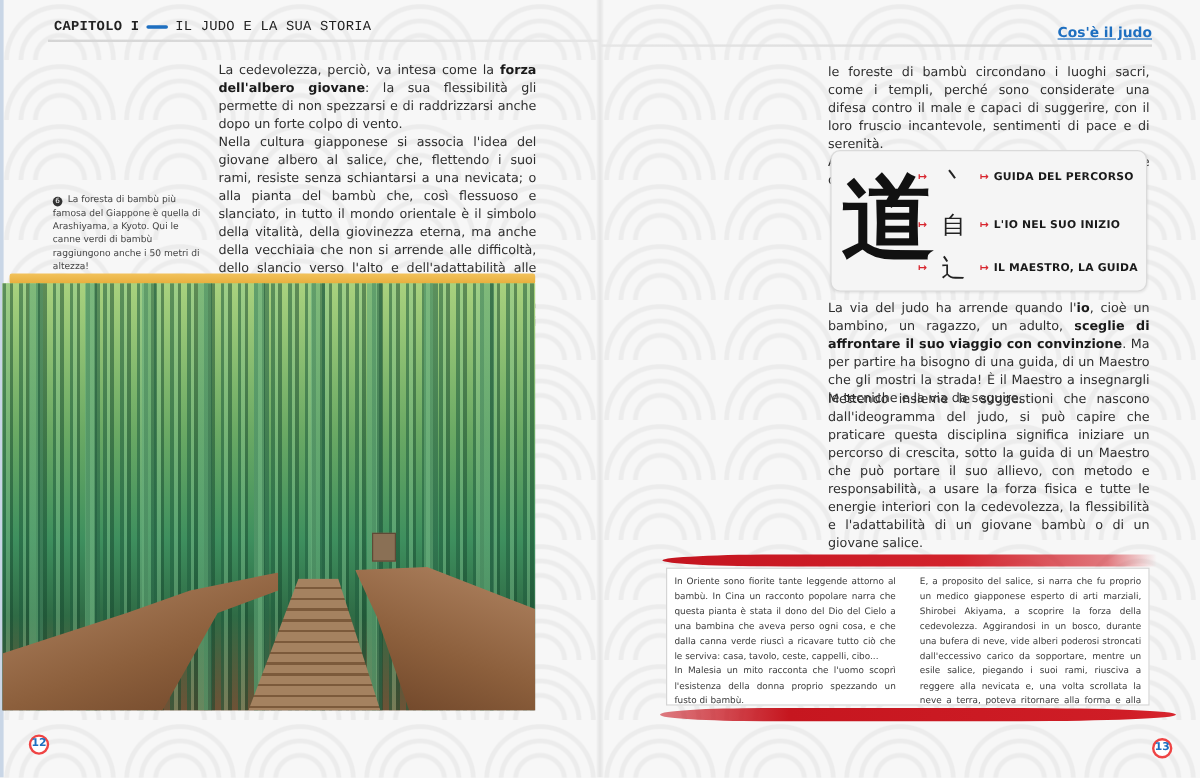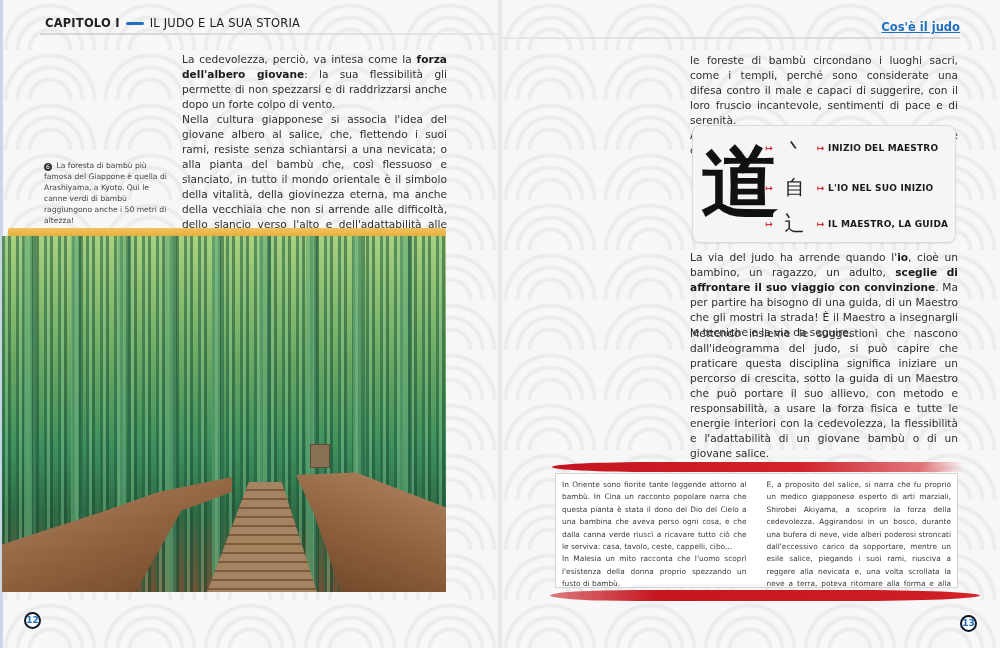--- a/index.html
+++ b/index.html
@@ -18,21 +18,21 @@
     background: linear-gradient(to right, rgba(0,0,0,0.02), rgba(0,0,0,0.08), rgba(0,0,0,0.02));
   }
   .left-edge {
     position: absolute; left: 0; top: 0; width: 3px; height: 648px;
     background: #c9d6e6;
   }
   
   .header-left {
     position: absolute; left: 45px; top: 16px;
     font-size: 11.5px; letter-spacing: 0.2px; color: #222;
-    display: flex; align-items: center; gap: 4px;
+    display: flex; align-items: center; gap: 4px; font-family: Liberation Mono, monospace;
   }
   .header-left .chapter { font-weight: bold; }
   .header-left .dash {
     display: inline-block; width: 18px; height: 3px; background: #1e6fc0; border-radius: 2px;
     margin: 0 2px;
   }
   .header-rule-left {
     position: absolute; left: 40px; top: 33px; width: 460px; height: 2px;
     background: linear-gradient(to right, #d5d5d5, #e6e6e6);
   }
@@ -155,21 +155,21 @@
   }
   .story-col p { margin: 0; }
   .story-brush-bottom {
     position: absolute; left: 550px; top: 590px; width: 430px; height: 11px;
     background: linear-gradient(to right, rgba(200,20,30,0.55) 0%, #c6161f 25%, #cf1d26 90%, #d8262f 100%);
     border-radius: 40% 60% 60% 40% / 100% 100% 100% 100%;
   }
   
   .page-num {
     position: absolute; width: 17px; height: 17px; border-radius: 50%;
-    border: 2px solid #0f172a; color: #1e6fc0;
+    border: 2px solid #ef4444; color: #1e6fc0;
     font-size: 9px; font-weight: bold; text-align: center; line-height: 13px;
     background: #fff;
   }
   .pn-left { left: 24px; top: 612px; }
   .pn-right { left: 960px; top: 615px; }
 </style>
 </head>
 <body>
 
 <div class="left-edge"></div>
@@ -218,21 +218,21 @@
   <p>le foreste di bambù circondano i luoghi sacri, come i templi, perché sono considerate una difesa contro il male e capaci di suggerire, con il loro fruscio incantevole, sentimenti di pace e di serenità.</p>
   <p>Anche nell'elemento DO sono riconoscibili tre componenti.</p>
 </div>
 
 <div class="kanji-box">
   <div class="kanji-main">道</div>
   <div class="kanji-row row1">
     <span class="arrow-a">↦</span>
     <span class="part">丶</span>
     <span class="arrow-b">↦</span>
-    <span class="label">INIZIO DEL MAESTRO</span>
+    <span class="label">GUIDA DEL PERCORSO</span>
   </div>
   <div class="kanji-row row2">
     <span class="arrow-a">↦</span>
     <span class="part">自</span>
     <span class="arrow-b">↦</span>
     <span class="label">L'IO NEL SUO INIZIO</span>
   </div>
   <div class="kanji-row row3">
     <span class="arrow-a">↦</span>
     <span class="part">辶</span>

